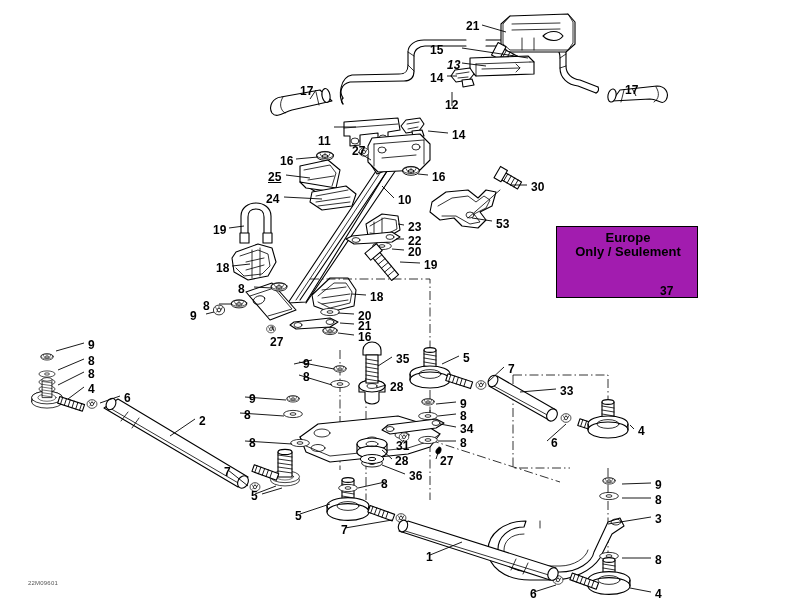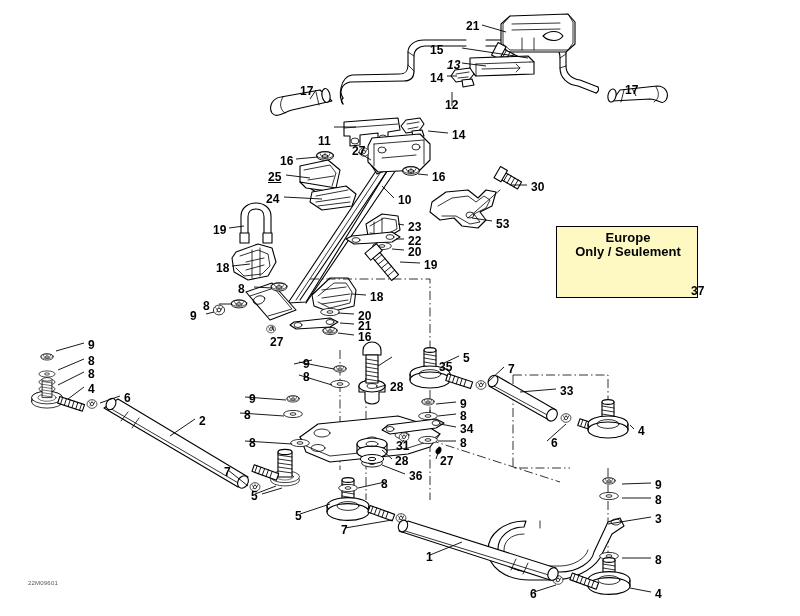--- a/index.html
+++ b/index.html
@@ -7,21 +7,21 @@
   body{width:800px;height:616px;overflow:hidden;
        font-family:"Liberation Sans", sans-serif;color:#000;}
   #sheet{position:relative;width:800px;height:616px;background:#fff;}
   #art{position:absolute;left:0;top:0;width:800px;height:616px;}
 
   .callout{position:absolute;font-family:"Liberation Sans",sans-serif;
            font-size:12px;font-weight:700;color:#000;line-height:1;
            white-space:nowrap;letter-spacing:0px;}
 
   .eurobox{position:absolute;left:556px;top:226px;width:142px;height:72px;
-           border:1.6px solid #000;background:#fef9c3;box-sizing:border-box;}
+           border:1.6px solid #000;background:#a21caf;box-sizing:border-box;}
   .eurotitle{position:absolute;left:0;top:4px;width:142px;text-align:center;
              font-family:"Liberation Sans",sans-serif;font-weight:700;
              font-size:13px;line-height:14px;color:#000;}
   .eurotitle span{display:block;}
 
   .diagcode{position:absolute;left:28px;top:580px;
             font-family:"Liberation Sans",sans-serif;font-size:6px;
             color:#555;letter-spacing:0.2px;white-space:nowrap;}
 </style>
 </head>
@@ -627,21 +627,21 @@
       <div class="callout" style="left: 190px; top: 310px;">9</div>
       <div class="callout" style="left: 358px; top: 310px;">20</div>
       <div class="callout" style="left: 358px; top: 320px;">21</div>
       <div class="callout" style="left: 358px; top: 331px;">16</div>
       <div class="callout" style="left: 270px; top: 336px;">27</div>
       <div class="callout" style="left: 88px; top: 339px;">9</div>
       <div class="callout" style="left: 88px; top: 355px;">8</div>
       <div class="callout" style="left: 88px; top: 368px;">8</div>
       <div class="callout" style="left: 303px; top: 358px;">9</div>
       <div class="callout" style="left: 303px; top: 371px;">8</div>
-      <div class="callout" style="left: 396px; top: 361px; margin-left: 43px;">35</div>
+      <div class="callout" style="left: 396px; top: 353px;">35</div>
       <div class="callout" style="left: 463px; top: 352px;">5</div>
       <div class="callout" style="left: 508px; top: 363px;">7</div>
       <div class="callout" style="left: 88px; top: 383px;">4</div>
       <div class="callout" style="left: 390px; top: 381px;">28</div>
       <div class="callout" style="left: 560px; top: 385px;">33</div>
       <div class="callout" style="left: 249px; top: 393px;">9</div>
       <div class="callout" style="left: 460px; top: 398px;">9</div>
       <div class="callout" style="left: 124px; top: 392px;">6</div>
       <div class="callout" style="left: 244px; top: 409px;">8</div>
       <div class="callout" style="left: 460px; top: 410px;">8</div>
@@ -660,18 +660,18 @@
       <div class="callout" style="left: 251px; top: 490px;">5</div>
       <div class="callout" style="left: 655px; top: 479px;">9</div>
       <div class="callout" style="left: 655px; top: 494px;">8</div>
       <div class="callout" style="left: 295px; top: 510px;">5</div>
       <div class="callout" style="left: 655px; top: 513px;">3</div>
       <div class="callout" style="left: 341px; top: 524px;">7</div>
       <div class="callout" style="left: 426px; top: 551px;">1</div>
       <div class="callout" style="left: 655px; top: 554px;">8</div>
       <div class="callout" style="left: 530px; top: 588px;">6</div>
       <div class="callout" style="left: 655px; top: 588px;">4</div>
-      <div class="callout" style="left: 660px; top: 285px; margin-left: 31px;">37</div>
+      <div class="callout" style="left: 660px; top: 285px;">37</div>
     </div>
 
   <div class="diagcode">22M09601</div>
 
 </div>
 
 </body></html>

